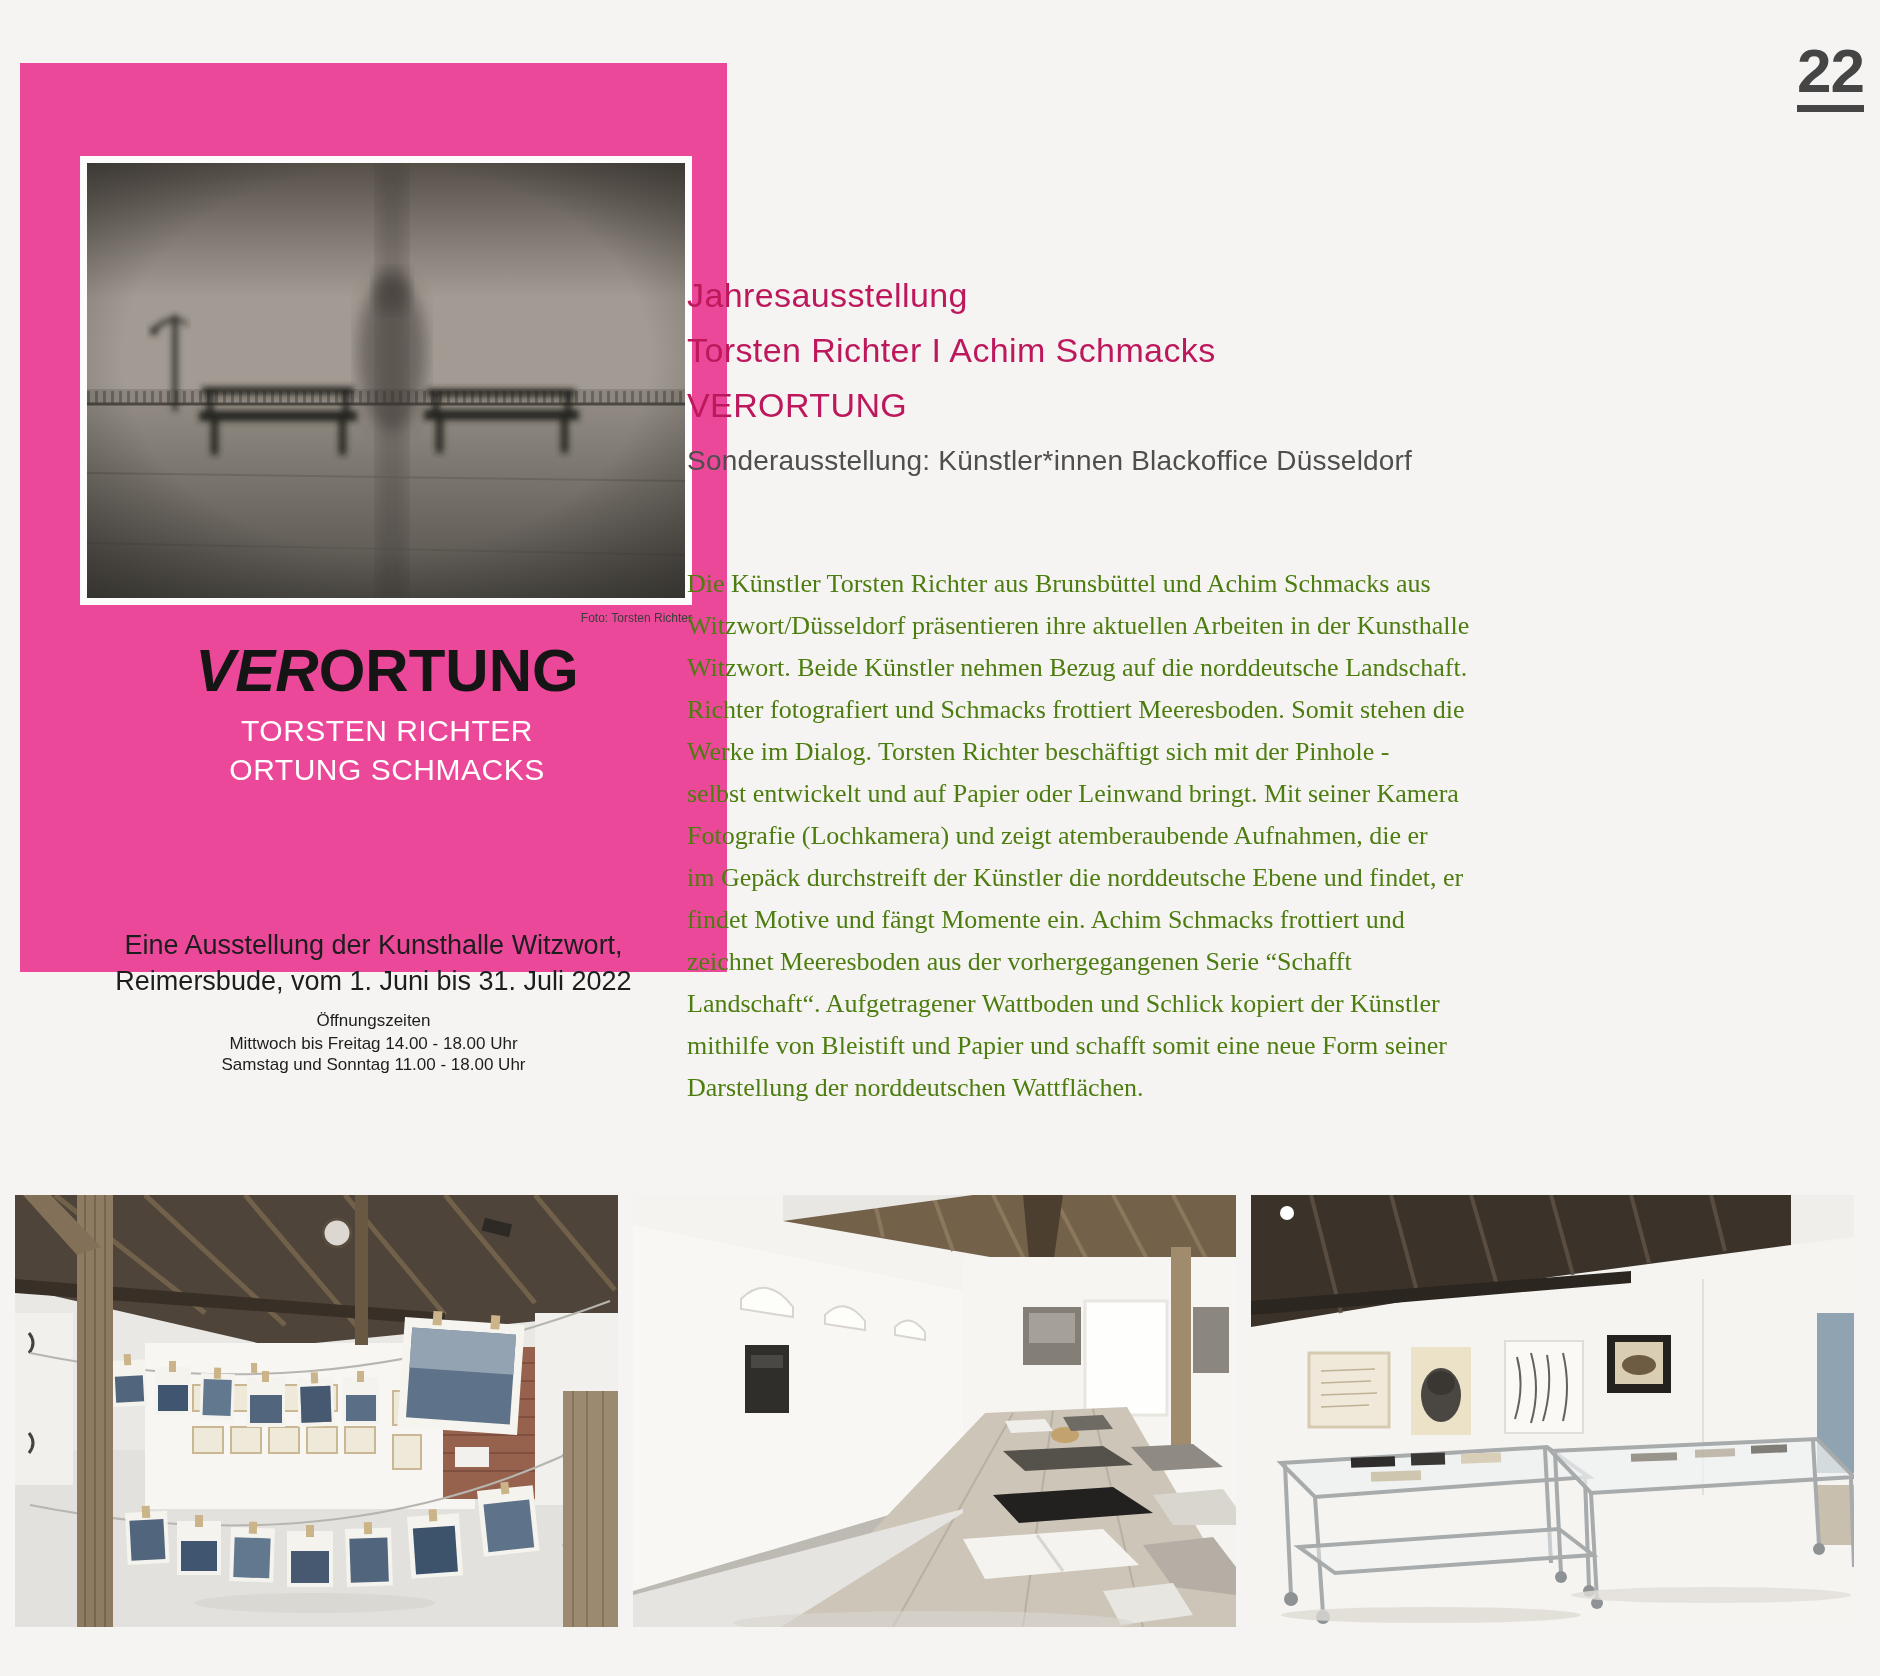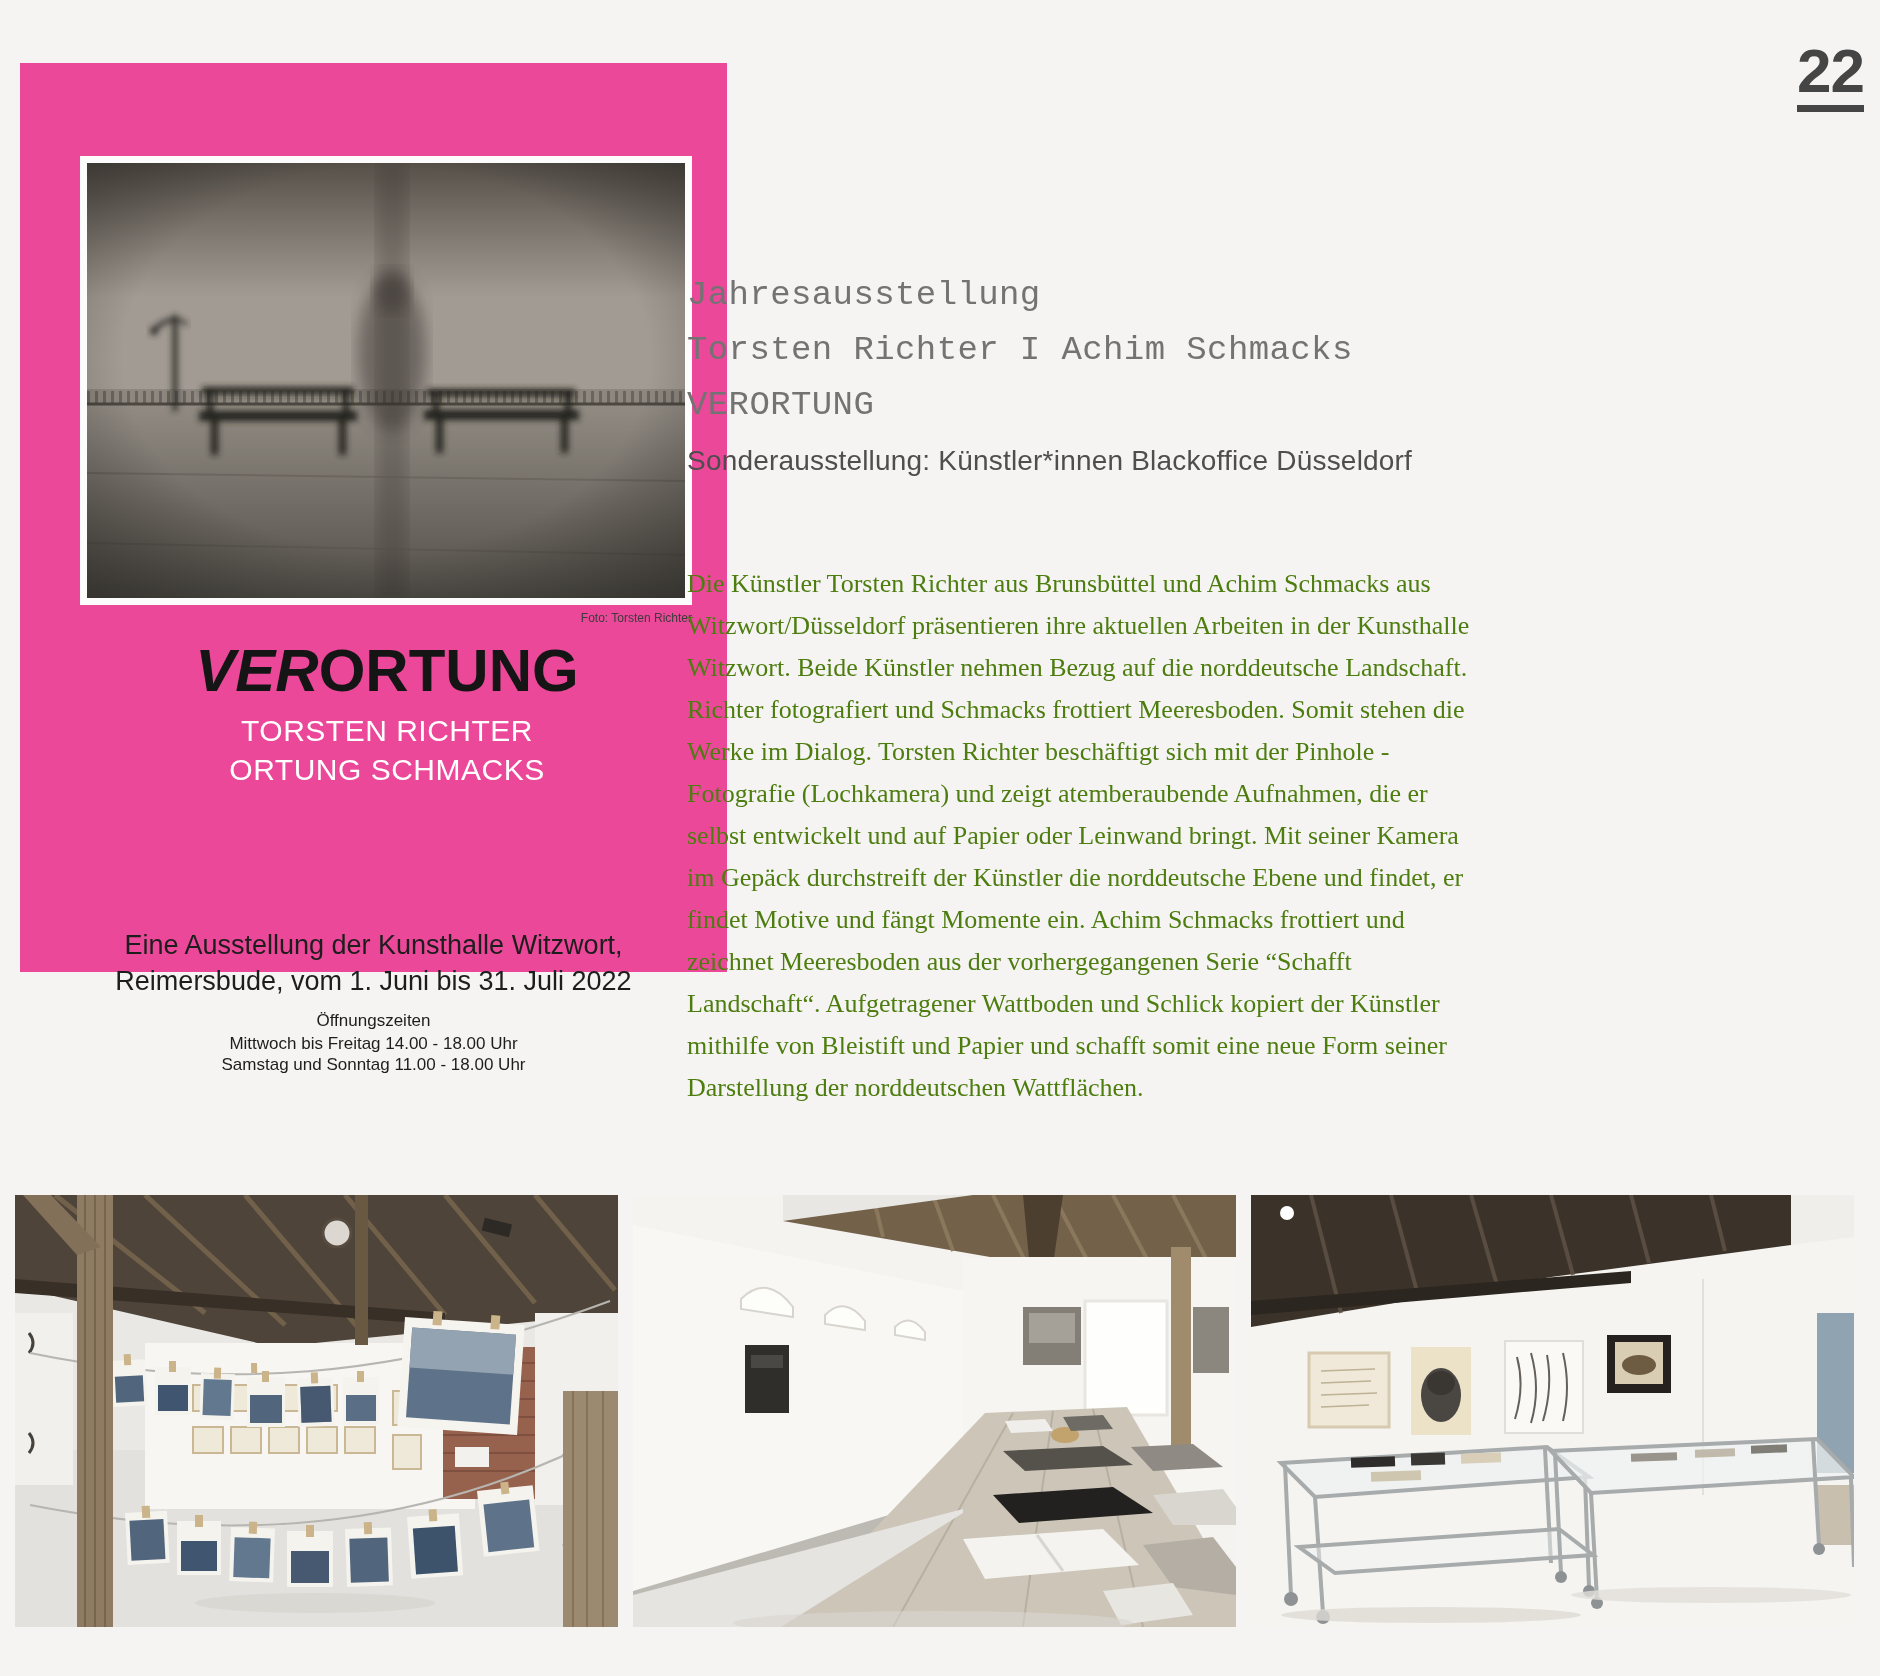--- a/index.html
+++ b/index.html
@@ -21,22 +21,22 @@
   .poster-title em{font-style:italic;}
   .poster-artists{position:absolute;left:62px;top:648px;width:610px;text-align:center;
         color:#ffffff;font-weight:normal;font-size:30px;line-height:39px;letter-spacing:0.5px;}
   .poster-venue{position:absolute;left:0px;top:864px;width:707px;text-align:center;
         color:#1d1d1d;font-size:27px;line-height:36px;}
   .poster-hours{position:absolute;left:0px;top:947px;width:707px;text-align:center;
         color:#1d1d1d;font-size:17px;line-height:21px;}
   .poster-hours .hours-title{margin-bottom:2px;}
   
   .article{position:absolute;left:687px;top:268px;width:745px;}
-  .article-heading{font-size:34px;line-height:55px;color:#737373;letter-spacing:0.4px;
-        font-weight:400;margin:0;font-family:Liberation Mono, monospace;}
+  .article-heading{font-size:34px;line-height:55px;color:#be185d;letter-spacing:0.4px;
+        font-weight:400;margin:0;}
   .article-subheading{font-size:28px;line-height:44px;color:#4e4e4e;letter-spacing:0.2px;
         margin-top:6px;}
   .article-body{margin-top:80px;font-family:"Liberation Serif",serif;font-size:26px;
         line-height:42px;color:#4d7c0f;}
   .article-body div{white-space:nowrap;}
   
   .gallery{position:absolute;left:15px;top:1195px;width:1854px;height:432px;display:flex;gap:15px;}
   .gallery figure{margin:0;width:603px;height:432px;overflow:hidden;background:#e8e7e4;}
   .gallery svg{display:block;width:100%;height:100%;}
 </style>
@@ -143,22 +143,22 @@
       <div>Torsten Richter I Achim Schmacks</div>
       <div>VERORTUNG</div>
     </h2>
     <div class="article-subheading">Sonderausstellung: Künstler*innen Blackoffice Düsseldorf</div>
     <div class="article-body">
       <div>Die Künstler Torsten Richter aus Brunsbüttel und Achim Schmacks aus</div>
       <div>Witzwort/Düsseldorf präsentieren ihre aktuellen Arbeiten in der Kunsthalle</div>
       <div>Witzwort. Beide Künstler nehmen Bezug auf die norddeutsche Landschaft.</div>
       <div>Richter fotografiert und Schmacks frottiert Meeresboden. Somit stehen die</div>
       <div>Werke im Dialog. Torsten Richter beschäftigt sich mit der Pinhole -</div>
+      <div>selbst entwickelt und auf Papier oder Leinwand bringt. Mit seiner Kamera</div>
       <div>Fotografie (Lochkamera) und zeigt atemberaubende Aufnahmen, die er</div>
-      <div>selbst entwickelt und auf Papier oder Leinwand bringt. Mit seiner Kamera</div>
       <div>im Gepäck durchstreift der Künstler die norddeutsche Ebene und findet, er</div>
       <div>findet Motive und fängt Momente ein. Achim Schmacks frottiert und</div>
       <div>zeichnet Meeresboden aus der vorhergegangenen Serie “Schafft</div>
       <div>Landschaft“. Aufgetragener Wattboden und Schlick kopiert der Künstler</div>
       <div>mithilfe von Bleistift und Papier und schafft somit eine neue Form seiner</div>
       <div>Darstellung der norddeutschen Wattflächen.</div>
     </div>
   </section>
 
   <section class="gallery">

